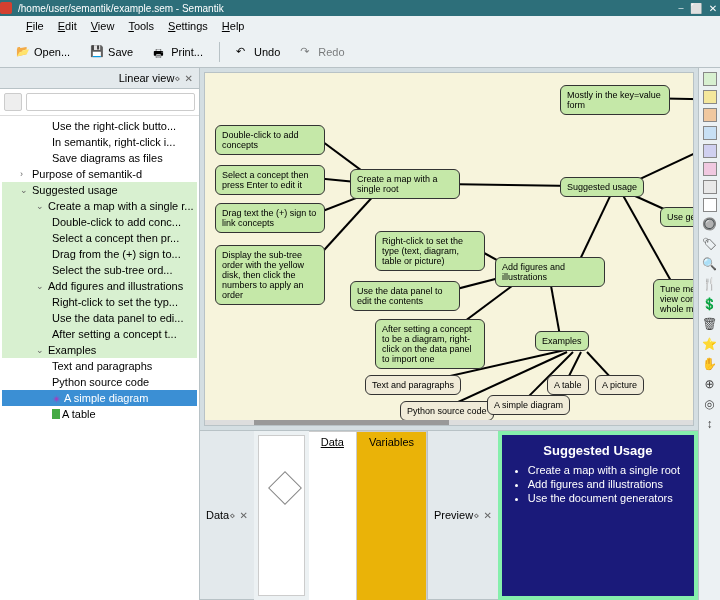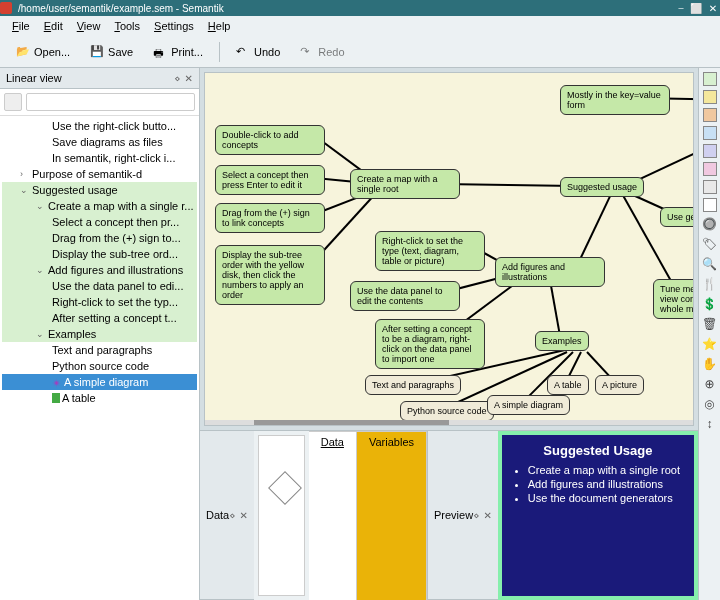--- a/index.html
+++ b/index.html
@@ -2,29 +2,29 @@
 <html><head>
 <meta charset="utf-8">
 <style>
 *{box-sizing:border-box;margin:0;padding:0;font-family:sans-serif;font-size:11px}
 body{background:#d4dee2;width:720px;height:600px;overflow:hidden;display:flex;flex-direction:column}
 .titlebar{background:#2d6f7a;color:#fff;height:16px;display:flex;align-items:center;padding:0 0;gap:6px}
 .titlebar-icon{width:12px;height:12px;background:#d4402f;border-radius:2px}
 .titlebar-title{flex:1;font-size:10px}
 .titlebar-btns{display:flex;gap:2px}
 .titlebar-btn{width:14px;height:14px;cursor:pointer;display:flex;align-items:center;justify-content:center;color:#fff;font-size:10px}
-.menubar{background:#ecf1f3;height:20px;display:flex;align-items:center;padding:0 6px;gap:2px}
+.menubar{background:#ecf1f3;height:20px;display:flex;align-items:center;padding:0 20px;gap:2px}
 .menu-item{padding:2px 6px;cursor:pointer}
 .toolbar{background:#ecf1f3;height:32px;display:flex;align-items:center;padding:0 8px;gap:4px;border-bottom:1px solid #b8c2c6}
 .tool-btn{display:flex;align-items:center;gap:4px;padding:4px 8px;cursor:pointer;border-radius:2px}
 .tool-sep{width:1px;height:20px;background:#b8c2c6;margin:0 4px}
 .tool-icon{width:14px;height:14px;display:inline-block}
 .content{flex:1;display:flex;overflow:hidden}
 .left-col{width:200px;display:flex;flex-direction:column;border-right:1px solid #b8c2c6}
-.panel-header{background:#e3e9ec;padding:4px 6px;display:flex;align-items:center;justify-content:space-between;border-bottom:1px solid #b8c2c6}
+.panel-header{background:#e3e9ec;padding:4px 6px;display:flex;align-items:center;justify-content:flex-end;border-bottom:1px solid #b8c2c6}
 .panel-header .x{cursor:pointer;font-size:10px;color:#666}
 .panel-header .dots{cursor:pointer;font-size:10px;color:#666;margin-right:4px}
 .linear-panel{flex:1;display:flex;flex-direction:column;background:#fff;overflow:hidden}
 .linear-filter{display:flex;padding:4px;gap:4px;border-bottom:1px solid #ddd}
 .filter-icon{width:18px;height:18px;background:#eee;border:1px solid #ccc;border-radius:2px}
 .filter-input{flex:1;border:1px solid #ccc;padding:2px;border-radius:2px}
 .tree{flex:1;overflow-y:auto;padding:2px}
 .tree-item{padding:2px 2px 2px 4px;cursor:pointer;white-space:nowrap;overflow:hidden;text-overflow:ellipsis;display:flex;align-items:center;gap:2px}
 .tree-item.l1{padding-left:18px}
 .tree-item.l2{padding-left:34px}
@@ -113,55 +113,58 @@
       </div>
       <div class="linear-filter">
         <div class="filter-icon"></div>
         <input class="filter-input" style="">
       </div>
       <div class="tree" id="tree">
           <div class="tree-item l3">
             <span>Use the right-click butto...</span>
           </div>
           <div class="tree-item l3">
+            <span>In semantik, right-click i...</span>
+          </div>
+          <div class="tree-item l3">
             <span>Save diagrams as files</span>
-          </div>
-          <div class="tree-item l3">
-            <span>In semantik, right-click i...</span>
           </div>
           <div class="tree-item l1">
             <span class="twisty">›</span>
             <span>Purpose of semantik-d</span>
           </div>
           <div class="tree-item l1 hl">
             <span class="twisty">⌄</span>
             <span>Suggested usage</span>
           </div>
           <div class="tree-item l2 hl">
             <span class="twisty">⌄</span>
             <span>Create a map with a single r...</span>
           </div>
           <div class="tree-item l3 hl">
+            <span>Double-click to add conc...</span>
+          </div>
+          <div class="tree-item l3 hl">
             <span>Select a concept then pr...</span>
           </div>
           <div class="tree-item l3 hl">
             <span>Drag from the (+) sign to...</span>
           </div>
           <div class="tree-item l3 hl">
-            <span>Display the sub-tree ord...</span>
+            <span>Select the sub-tree ord...</span>
           </div>
           <div class="tree-item l2 hl">
             <span class="twisty">⌄</span>
             <span>Add figures and illustrations</span>
           </div>
           <div class="tree-item l3 hl">
+            <span>Right-click to set the typ...</span>
+          </div>
+          <div class="tree-item l3 hl">
             <span>Use the data panel to edi...</span>
-          </div>
-          <div class="tree-item l3 hl">
-            <span>Right-click to set the typ...</span>
           </div>
           <div class="tree-item l3 hl">
             <span>After setting a concept t...</span>
           </div>
           <div class="tree-item l2 hl">
             <span class="twisty">⌄</span>
             <span>Examples</span>
           </div>
           <div class="tree-item l3">
             <span>Text  and paragraphs</span>
@@ -199,21 +202,21 @@
           <div class="edge" style="left: 415px; top: 116px; width: 112.379px; transform: rotate(60.6978deg);"></div>
           <div class="edge" style="left: 345px; top: 206px; width: 56.8859px; transform: rotate(79.8753deg);"></div>
           <div class="edge" style="left: 360px; top: 276px; width: 153.805px; transform: rotate(167.229deg);"></div>
           <div class="edge" style="left: 362px; top: 278px; width: 134.239px; transform: rotate(155.344deg);"></div>
           <div class="edge" style="left: 368px; top: 278px; width: 67.8823px; transform: rotate(135deg);"></div>
           <div class="edge" style="left: 376px; top: 278px; width: 31.305px; transform: rotate(116.565deg);"></div>
           <div class="edge" style="left: 382px; top: 278px; width: 38.2099px; transform: rotate(47.1211deg);"></div>
           <div class="node" style="left: 355px; top: 12px;">Mostly in the key=value form</div>
           <div class="node" style="left: 10px; top: 52px;">Double-click to add concepts</div>
           <div class="node" style="left: 10px; top: 92px;">Select a concept then press Enter to edit it</div>
-          <div class="node" style="left: 10px; top: 130px;">Drag from the (+) sign to link concepts</div>
+          <div class="node" style="left: 10px; top: 130px;">Drag text the (+) sign to link concepts</div>
           <div class="node" style="left: 10px; top: 172px;">Display the sub-tree order with the yellow disk, then click the numbers to apply an order</div>
           <div class="node" style="left: 145px; top: 96px;">Create a map with a single root</div>
           <div class="node" style="left: 355px; top: 104px;">Suggested usage</div>
           <div class="node" style="left: 170px; top: 158px;">Right-click to set the type (text, diagram, table or picture)</div>
           <div class="node" style="left: 145px; top: 208px;">Use the data panel to edit the contents</div>
           <div class="node" style="left: 161px; top: 246px; margin-left: 9px;">After setting a concept to be a diagram, right-click on the data panel to import one</div>
           <div class="node" style="left: 290px; top: 184px;">Add figures and illustrations</div>
           <div class="node" style="left: 455px; top: 134px;">Use gene</div>
           <div class="node" style="left: 448px; top: 206px;">Tune meta-da variables view concept or fo whole map</div>
           <div class="node" style="left: 330px; top: 258px;">Examples</div>

